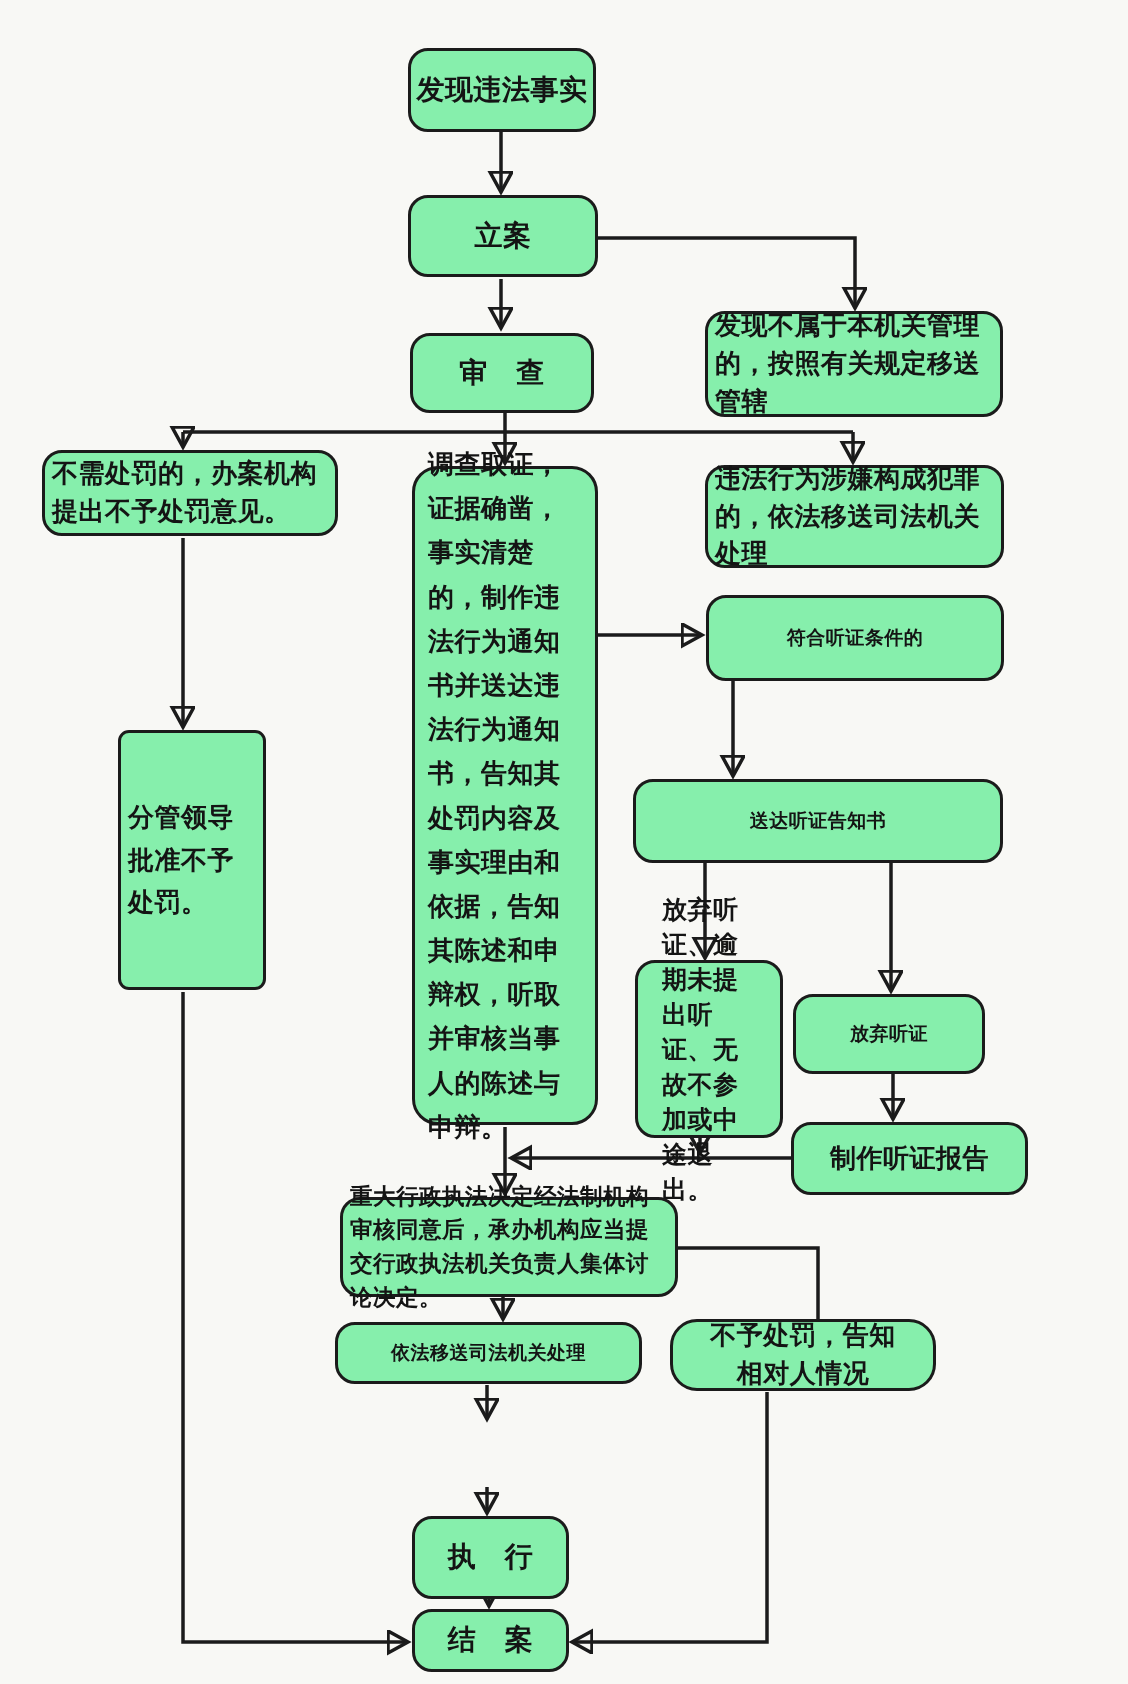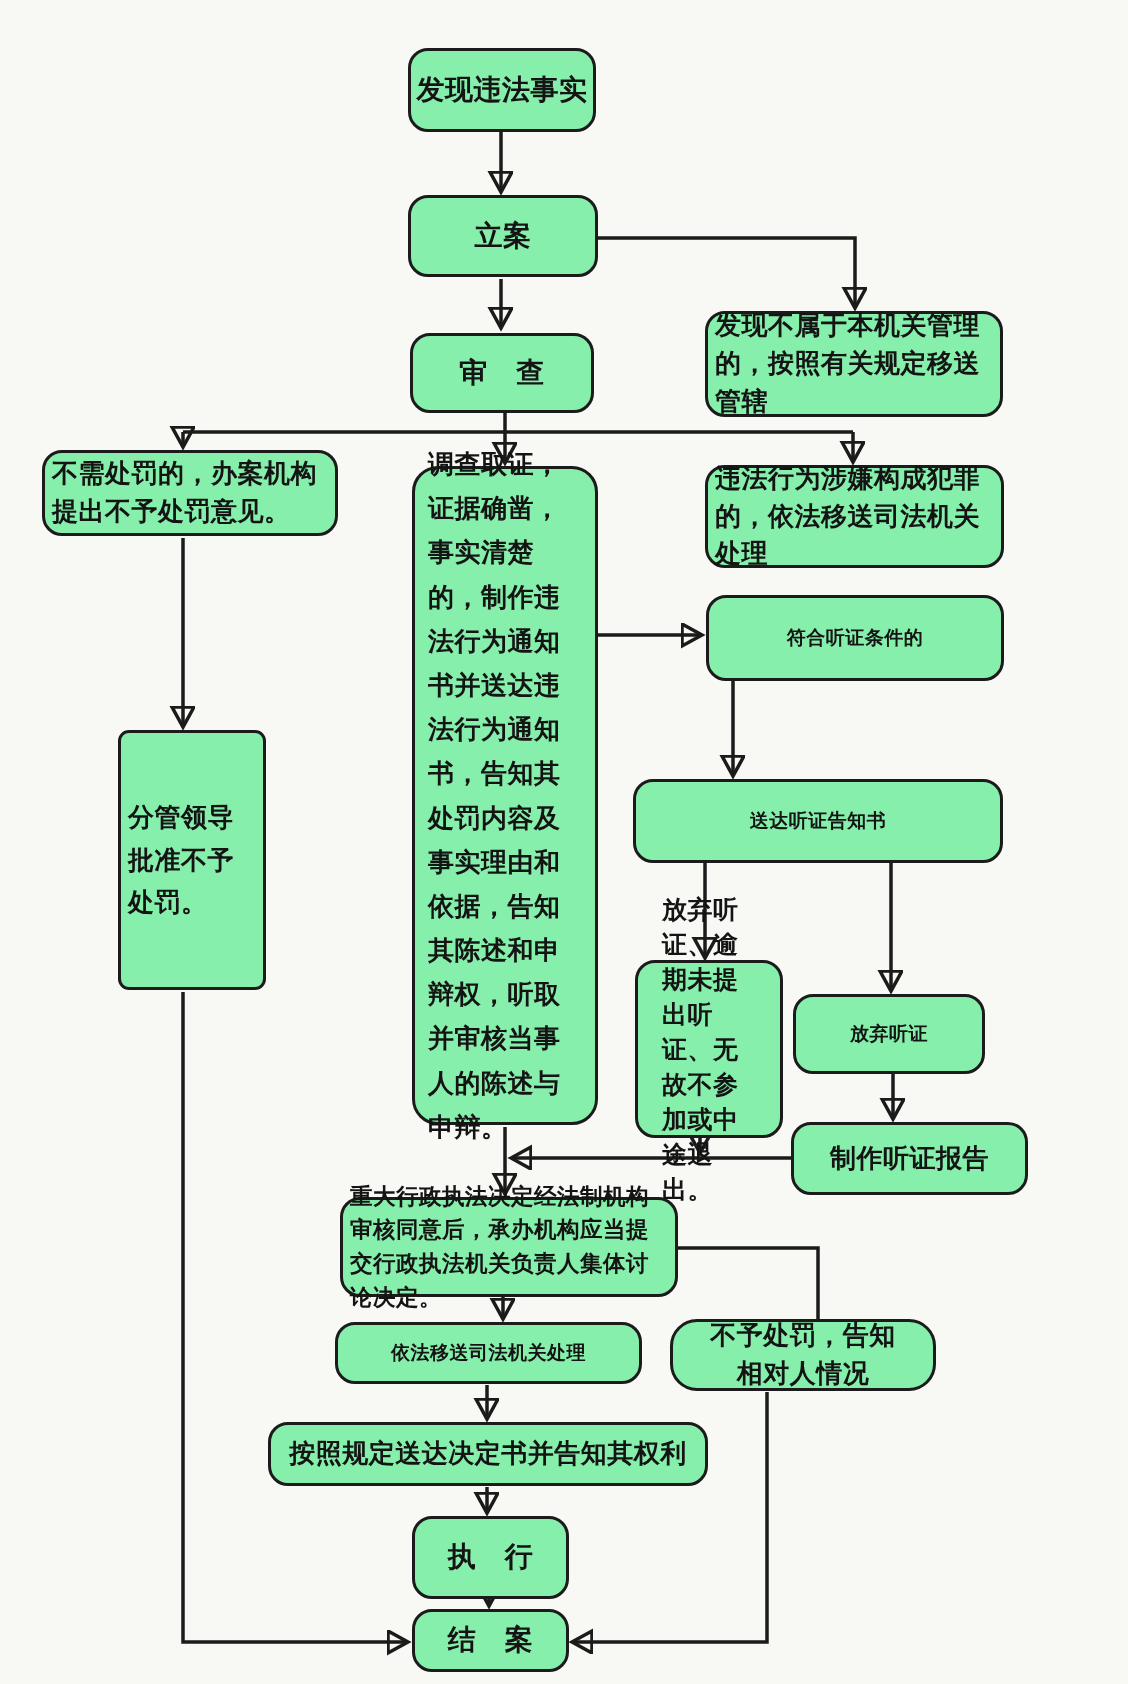--- a/index.html
+++ b/index.html
@@ -103,19 +103,18 @@
 
   <div class="node center f26" style="left:791px;top:1122px;width:237px;height:73px;">制作听证报告</div>
 
   <div class="node left f22" style="left:340px;top:1197px;width:338px;height:100px;">重大行政执法决定经法制机构审核同意后，承办机构应当提交行政执法机关负责人集体讨论决定。</div>
 
   <div class="node center f27" style="left:335px;top:1322px;width:307px;height:62px;">依法移送司法机关处理</div>
 
   <div class="node center f26" style="left:670px;top:1319px;width:266px;height:72px;border-radius:27px;">不予处罚，告知
 相对人情况</div>
 
-  <div class="node center f26" style="left:268px;top:1422px;width:440px;height:64px;">按照规定送达决定书并告知其权利</div>
 
   <div class="node center f28" style="left:412px;top:1516px;width:157px;height:83px;">执　行</div>
 
   <div class="node center f28" style="left:412px;top:1609px;width:157px;height:63px;">结　案</div>
 
 </div>
 
 </body></html>

